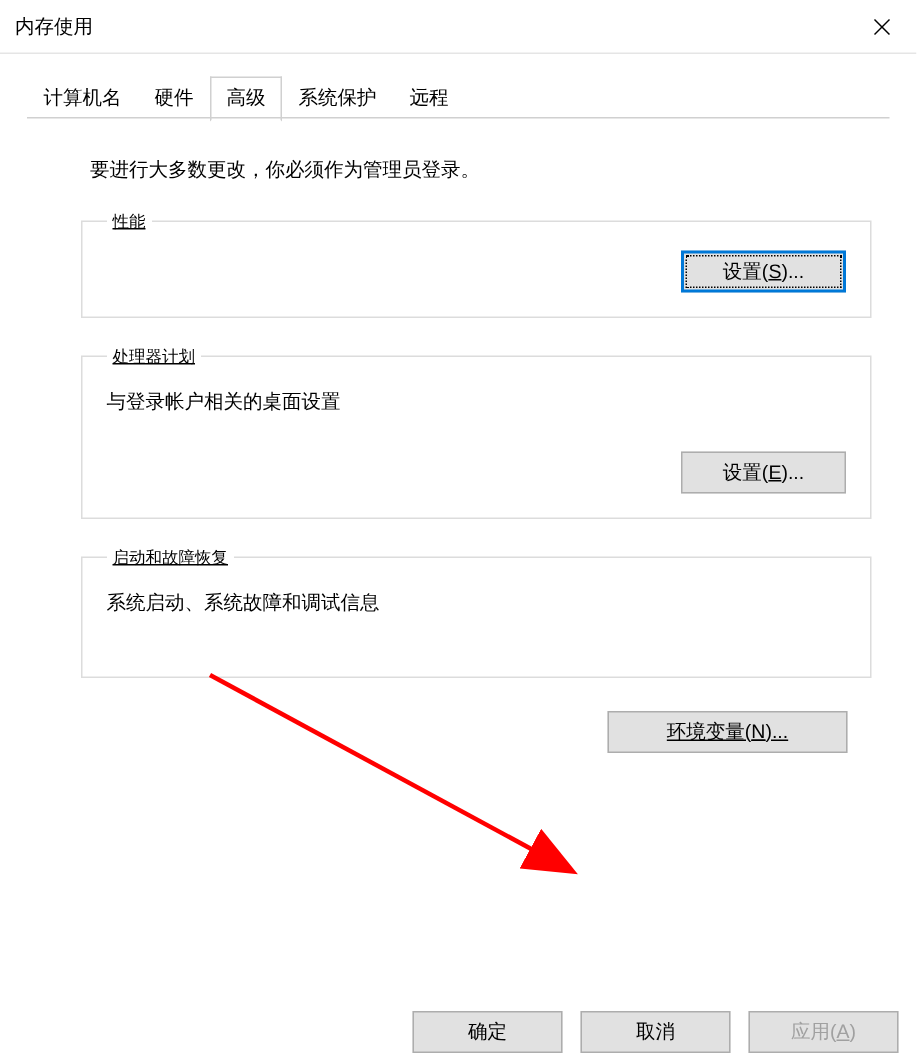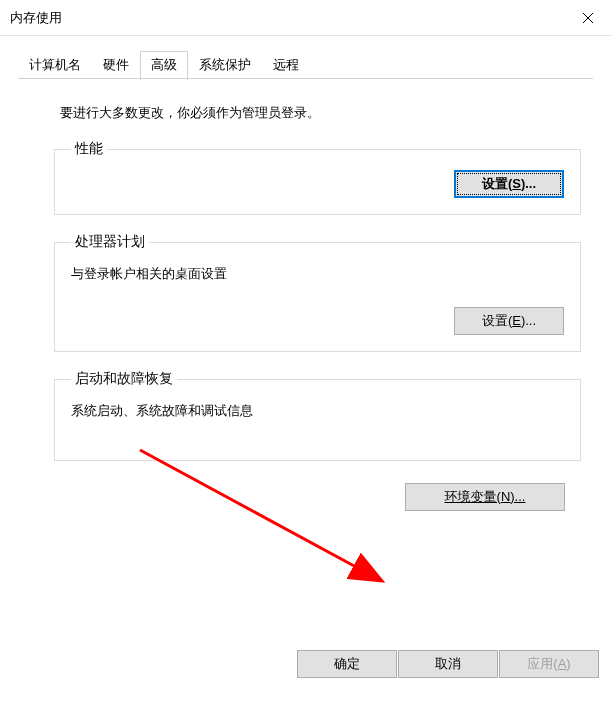--- a/index.html
+++ b/index.html
@@ -68,22 +68,23 @@
     margin: 24px 6px 18px 6px;
     font-size: 13px;
   }
   fieldset.group {
     border: 1px solid #dcdcdc;
     margin: 0 0 18px 0;
     padding: 12px 16px 16px 16px;
     position: relative;
   }
   fieldset.group legend {
-    font-size: 14px;
+    font-size: 11px;
     padding: 0 4px;
+    text-decoration: underline;
   }
   .group-desc {
     font-size: 13px;
     margin: 2px 0 24px 0;
   }
   .btn-row {
     display: flex;
     justify-content: flex-end;
   }
   .btn {
@@ -95,42 +96,41 @@
     font-family: inherit;
     padding: 0 14px;
     cursor: default;
   }
   .btn.focus {
     outline: 1px dotted #000;
     outline-offset: -4px;
     border: 2px solid #0078d7;
     padding: 0 13px;
     height: 28px;
-    font-weight: bold;
   }
   .btn.disabled {
     color: #a0a0a0;
   }
   .btn u { text-decoration: underline; }
   .env-row {
     display: flex;
     justify-content: flex-end;
     padding-right: 16px;
     margin-top: 22px;
   }
   .env-btn {
     min-width: 160px;
     text-decoration: underline;
   }
   .footer {
     position: absolute;
     right: 12px;
-    bottom: 24px;
-    display: flex;
-    gap: 1px;
+    bottom: 0;
+    display: flex;
+    gap: 12px;
   }
   .footer .btn { min-width: 100px; }
   .arrow-svg {
     position: absolute;
     left: 130px;
     top: 440px;
     width: 300px;
     height: 170px;
     pointer-events: none;
   }

